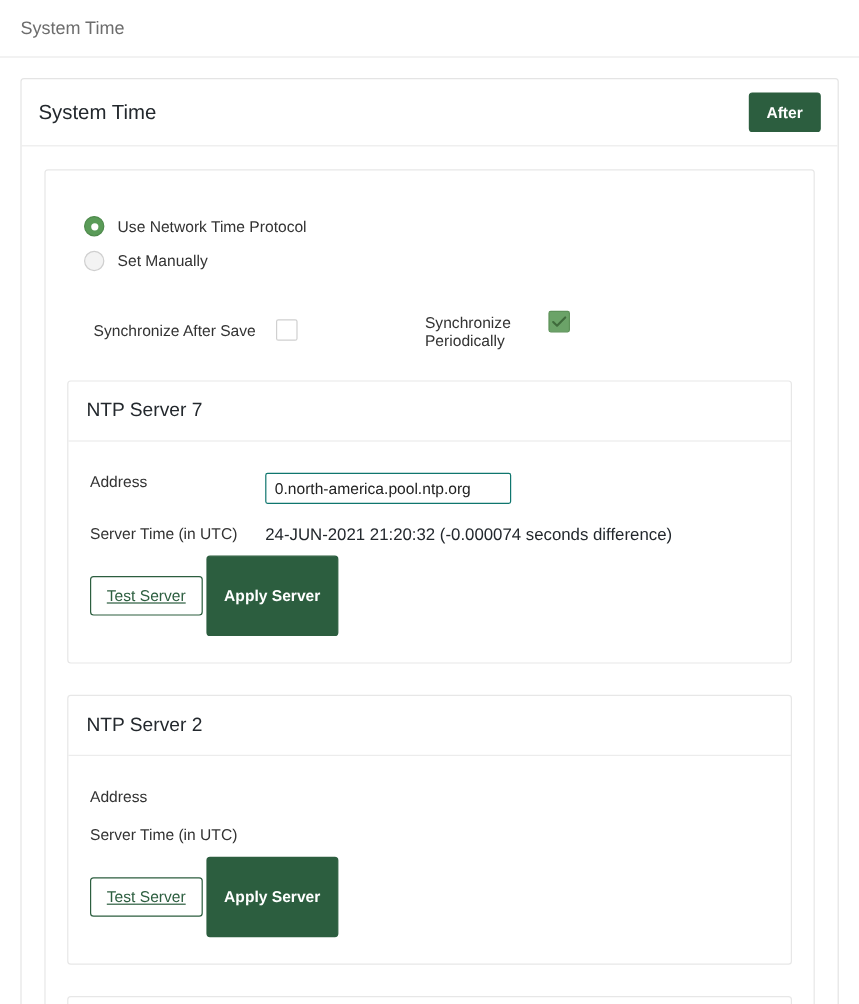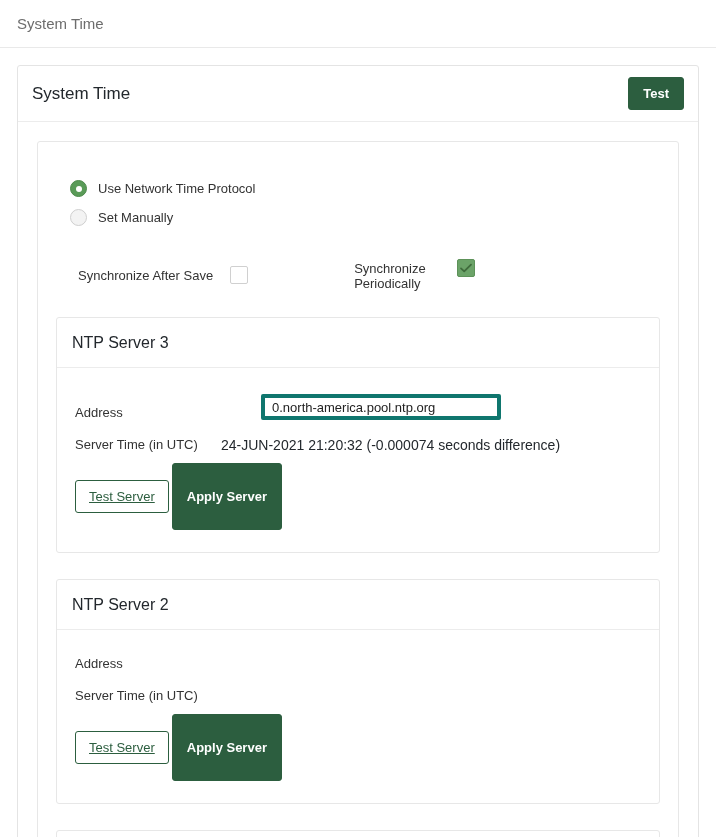--- a/index.html
+++ b/index.html
@@ -193,36 +193,35 @@
   .ntp-title {
     font-size: 16px;
     color: #23282d;
     font-weight: 400;
   }
   .ntp-body {
     padding: 26px 0 22px 0;
   }
   .field-row {
     display: flex;
-    align-items: flex-end;
+    align-items: flex-start;
     padding-left: 18px;
     margin-bottom: 17px;
-    gap: 40px;
   }
   .field-label {
     font-size: 13px;
     color: #333333;
     width: 146px;
     flex: 0 0 auto;
   }
   .text-input {
-    width: 240px;
+    width: 205px;
     height: 26px;
     box-sizing: border-box;
-    border: 4px solid #0f766e;
+    border: 1px solid #0f766e;
     border-radius: 2px;
     background: #ffffff;
     font-family: "Liberation Sans", sans-serif;
     font-size: 13px;
     color: #222222;
     padding: 0 7px;
     outline: none;
   }
   .time-row {
     display: flex;
@@ -247,21 +246,21 @@
 
 <div class="breadcrumb-bar">
   <span class="breadcrumb-text">System Time</span>
 </div>
 
 <div class="page-wrap">
   <div class="card">
 
     <div class="card-header">
       <span class="card-title">System Time</span>
-      <button class="btn btn-primary save-btn">Test</button>
+      <button class="btn btn-primary save-btn">After</button>
     </div>
 
     <div class="card-body">
       <div class="settings-panel">
 
         <div class="radio-row">
           <span class="radio radio-on"></span>
           <span class="radio-label">Use Network Time Protocol</span>
         </div>
 
@@ -283,21 +282,21 @@
                 <path d="M3 8.4 L6.2 11.4 L13 4.6" fill="none" stroke="#3f6b3c" stroke-width="1.8" stroke-linecap="round" stroke-linejoin="round"></path>
               </svg>
             </span>
           </div>
         </div>
 
         <div class="ntp-list">
 
           <div class="ntp-panel">
             <div class="ntp-header">
-              <span class="ntp-title">NTP Server 3</span>
+              <span class="ntp-title">NTP Server 7</span>
             </div>
             <div class="ntp-body">
               <div class="field-row">
                 <span class="field-label">Address</span>
                 <input class="text-input" type="text" value="0.north-america.pool.ntp.org" style="">
               </div>
               <div class="time-row">
                 <span class="field-label">Server Time (in UTC)</span>
                 <span class="time-value">24-JUN-2021 21:20:32 (-0.000074 seconds difference)</span>
               </div>

